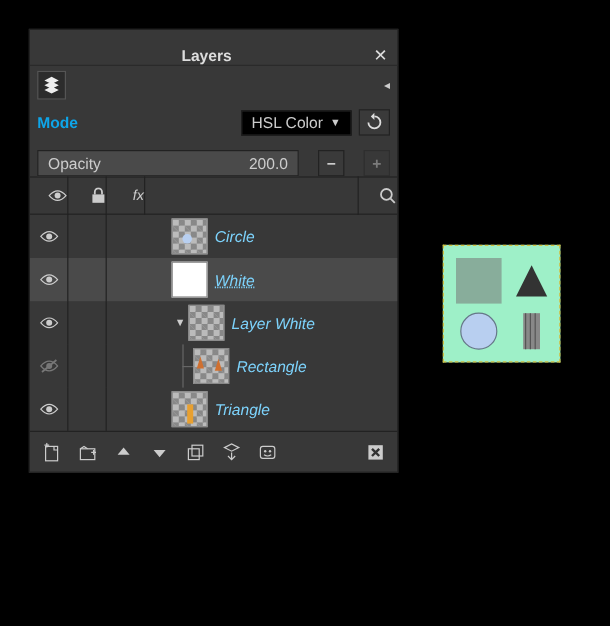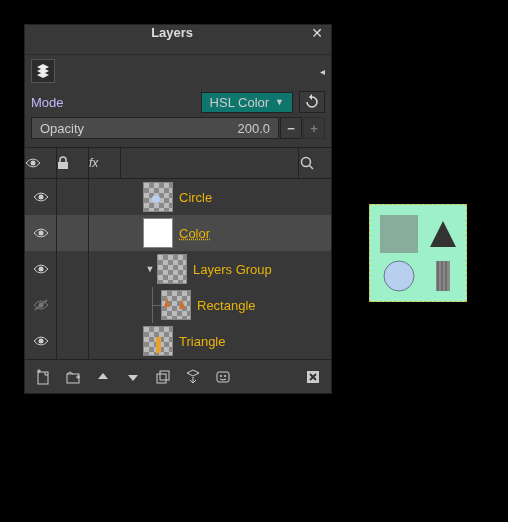--- a/index.html
+++ b/index.html
@@ -1,51 +1,51 @@
 <!DOCTYPE html>
 <html><head>
 <meta charset="utf-8">
 <style>
 * { box-sizing: border-box; margin: 0; padding: 0; }
 body { background: #000; font-family: sans-serif; font-size: 13px; color: #ccc; width: 508px; height: 522px; position: relative; }
 .panel { position: absolute; left: 24px; top: 24px; width: 308px; background: #383838; border: 1px solid #222; }
-.titlebar { display: flex; align-items: flex-start; height: 30px; padding: 0 8px; background: #383838; border-bottom: 1px solid #2a2a2a; }
+.titlebar { display: flex; align-items: flex-end; height: 30px; padding: 0 8px; background: #383838; border-bottom: 1px solid #2a2a2a; }
 .titlebar-spacer { flex: 1; }
 .title { flex: 0; white-space: nowrap; font-weight: bold; color: #ddd; }
 .close-x { color: #ddd; cursor: pointer; font-size: 14px; }
 .tabrow { display: flex; align-items: center; height: 32px; padding: 0 6px; gap: 6px; }
 .tab-icon { width: 24px; height: 24px; background: #2c2c2c; border: 1px solid #555; display: flex; align-items: center; justify-content: center; color: #eee; }
 .tabrow-spacer { flex: 1; }
 .menu-arrow { color: #ccc; font-size: 10px; }
 .moderow { display: flex; align-items: center; height: 30px; padding: 0 6px; gap: 6px; }
-.mode-label { color: #c4b5fd; }
-.mode-select { margin-left: auto; display: flex; align-items: center; gap: 6px; background: #0f766e; border: 1px solid #222; padding: 2px 8px; cursor: pointer; }
+.mode-label { color: #0ea5e9; font-weight: bold; }
+.mode-select { margin-left: auto; display: flex; align-items: center; gap: 6px; background: #000000; border: 1px solid #222; padding: 2px 8px; cursor: pointer; }
 .mode-select .caret { font-size: 9px; }
 .reset-btn { width: 26px; height: 22px; background: #3a3a3a; border: 1px solid #222; display: flex; align-items: center; justify-content: center; cursor: pointer; }
-.opacityrow { display: flex; align-items: flex-start; height: 30px; padding: 0 6px; gap: 1px; }
+.opacityrow { display: flex; align-items: flex-end; height: 30px; padding: 0 6px; gap: 16px; }
 .opacity-slider { flex: 1; height: 22px; background: #4a4a4a; border: 1px solid #222; display: flex; align-items: center; padding: 0 8px; justify-content: space-between; }
 .op-minus, .op-plus { width: 22px; height: 22px; background: #3a3a3a; border: 1px solid #222; display: flex; align-items: center; justify-content: center; cursor: pointer; font-weight: bold; }
 .op-plus { opacity: .45; }
 .headerrow { display: flex; align-items: center; height: 32px; border-top: 1px solid #222; border-bottom: 1px solid #222; }
-.hcell { width: 32px; height: 32px; display: flex; align-items: center; justify-content: flex-start; border-right: 1px solid #222; cursor: pointer; }
+.hcell { width: 32px; height: 32px; display: flex; align-items: center; justify-content: flex-end; border-right: 1px solid #222; cursor: pointer; }
 .hcell:last-child { border-right: none; }
 .hspacer { flex: 1; border-right: 1px solid #222; height: 32px; }
 .layers { }
 .layer-row { display: flex; align-items: center; height: 36px; }
 .layer-row.sel { background: #4a4a4a; }
 .vcell { width: 32px; height: 36px; display: flex; align-items: center; justify-content: center; border-right: 1px solid #222; cursor: pointer; }
 .indent-area { display: flex; align-items: center; height: 36px; }
 .indent-unit { width: 18px; height: 36px; position: relative; }
 .tree-v { position: absolute; left: 9px; top: 0; bottom: 0; width: 1px; background: #666; }
 .tree-h { position: absolute; left: 9px; top: 18px; width: 9px; height: 1px; background: #666; }
 .tree-half { position: absolute; left: 9px; top: 0; height: 18px; width: 1px; background: #666; }
 .expander { width: 14px; display: flex; align-items: center; justify-content: center; color: #ccc; font-size: 9px; }
 .thumb { width: 30px; height: 30px; border: 1px solid #888; margin-right: 6px; position: relative; background-size: 8px 8px; }
 .checker { background-image: linear-gradient(45deg,#888 25%,transparent 25%),linear-gradient(-45deg,#888 25%,transparent 25%),linear-gradient(45deg,transparent 75%,#888 75%),linear-gradient(-45deg,transparent 75%,#888 75%); background-size: 10px 10px; background-position: 0 0,0 5px,5px -5px,-5px 0; background-color: #bbb; }
-.layer-name { color: #eab308; }
+.layer-name { color: #7dd3fc; font-style: italic; }
 .layer-name.sel { text-decoration: underline dotted; }
 .bottombar { display: flex; align-items: center; height: 34px; border-top: 1px solid #222; padding: 0 6px; gap: 6px; }
 .bbtn { width: 24px; height: 24px; display: flex; align-items: center; justify-content: center; cursor: pointer; color: #ccc; }
 .bbtn.spacer { flex: 1; cursor: default; }
 .preview { position: absolute; left: 369px; top: 204px; width: 98px; height: 98px; border: 1px dashed #d0c040; background: #9ef0c8; }
 .preview-inner { position: absolute; inset: 4px; }
 .pv-tile { position: absolute; width: 38px; height: 38px; }
 .pv1 { left: 6px; top: 6px; background:#777; }
 .pv2 { left: 50px; top: 6px; }
 .pv3 { left: 6px; top: 48px; }
@@ -149,38 +149,38 @@
             <circle cx="8" cy="6" r="2.5" fill="#ccc"></circle>
           </svg>
         </div>
         <div class="vcell" style="border-right:1px solid #222"></div>
         <div class="indent-area">
           <div class="indent-unit"></div>
           <div class="indent-unit"></div>
           <div class="indent-unit"></div>
         </div>
         <div class="thumb" style="background:#fff"></div>
-        <span class="layer-name sel">Color</span>
+        <span class="layer-name sel">White</span>
       </div>
       <div class="layer-row">
         <div class="vcell">
           <svg width="16" height="12" viewBox="0 0 16 12">
             <path d="M1 6 Q8 -2 15 6 Q8 14 1 6 Z" fill="none" stroke="#ccc"></path>
             <circle cx="8" cy="6" r="2.5" fill="#ccc"></circle>
           </svg>
         </div>
         <div class="vcell" style="border-right:1px solid #222"></div>
         <div class="indent-area">
           <div class="indent-unit"></div>
           <div class="indent-unit"></div>
           <div class="indent-unit"></div>
           <div class="expander">▼</div>
         </div>
         <div class="thumb checker"></div>
-        <span class="layer-name">Layers Group</span>
+        <span class="layer-name">Layer White</span>
       </div>
       <div class="layer-row">
         <div class="vcell">
           <svg width="16" height="14" viewBox="0 0 16 14">
             <path d="M1 7 Q8 -1 15 7 Q8 15 1 7 Z" fill="none" stroke="#777"></path>
             <circle cx="8" cy="7" r="2.5" fill="#777"></circle>
             <line x1="2" y1="12" x2="14" y2="2" stroke="#777" stroke-width="1.5"></line>
           </svg>
         </div>
         <div class="vcell" style="border-right:1px solid #222"></div>

